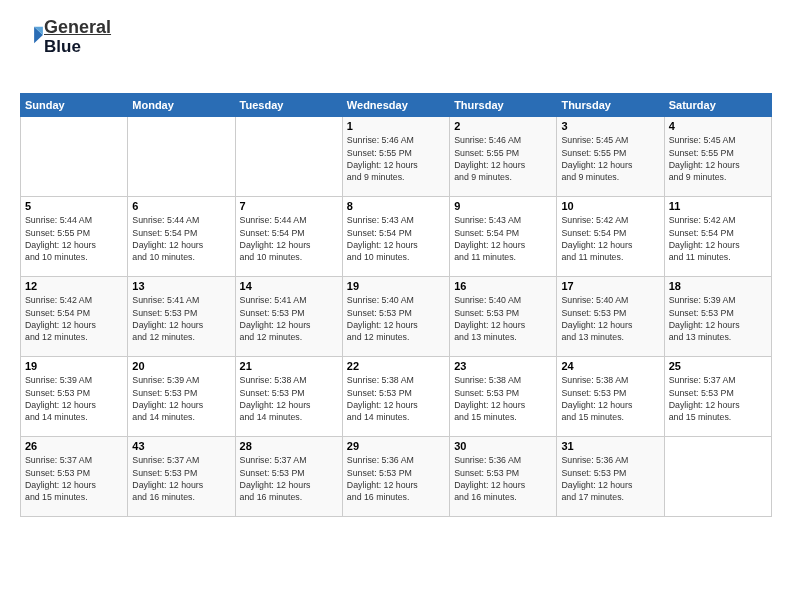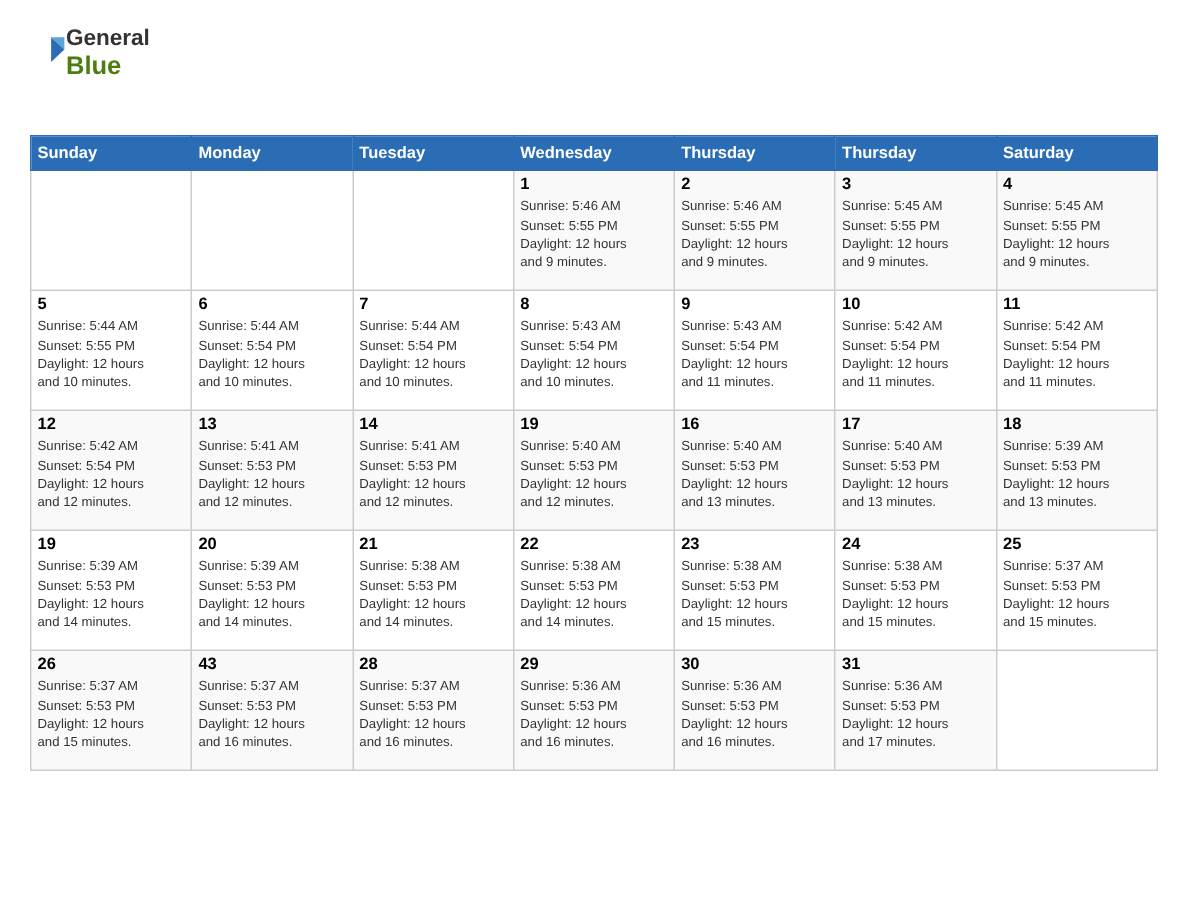--- a/index.html
+++ b/index.html
@@ -91,22 +91,22 @@
 <div class="page">
   <div class="header">
     <div class="logo">
       <div>
         <svg class="logo-icon" viewBox="0 0 40 40">
           <polygon points="22,5 38,20 22,35" fill="#2a6db5"></polygon>
           <polygon points="22,5 38,5 38,20" fill="#5ba3d9"></polygon>
         </svg>
       </div>
       <div>
-        <div style="font-size:15px;font-weight:bold;color:#333;line-height:1.1;">General</div>
-        <div style="font-size:17px;font-weight:bold;color:#4d7c0f;line-height:1.1;">Blue</div>
+        <div style="font-size:18px;font-weight:bold;color:#333;line-height:1.1;text-decoration:underline;">General</div>
+        <div style="font-size:17px;font-weight:bold;color:#0f172a;line-height:1.1;">Blue</div>
       </div>
     </div>
     <div class="title-block">
       <h1></h1>
       <h2></h2>
     </div>
   </div>
 
   <table>
     <thead>

